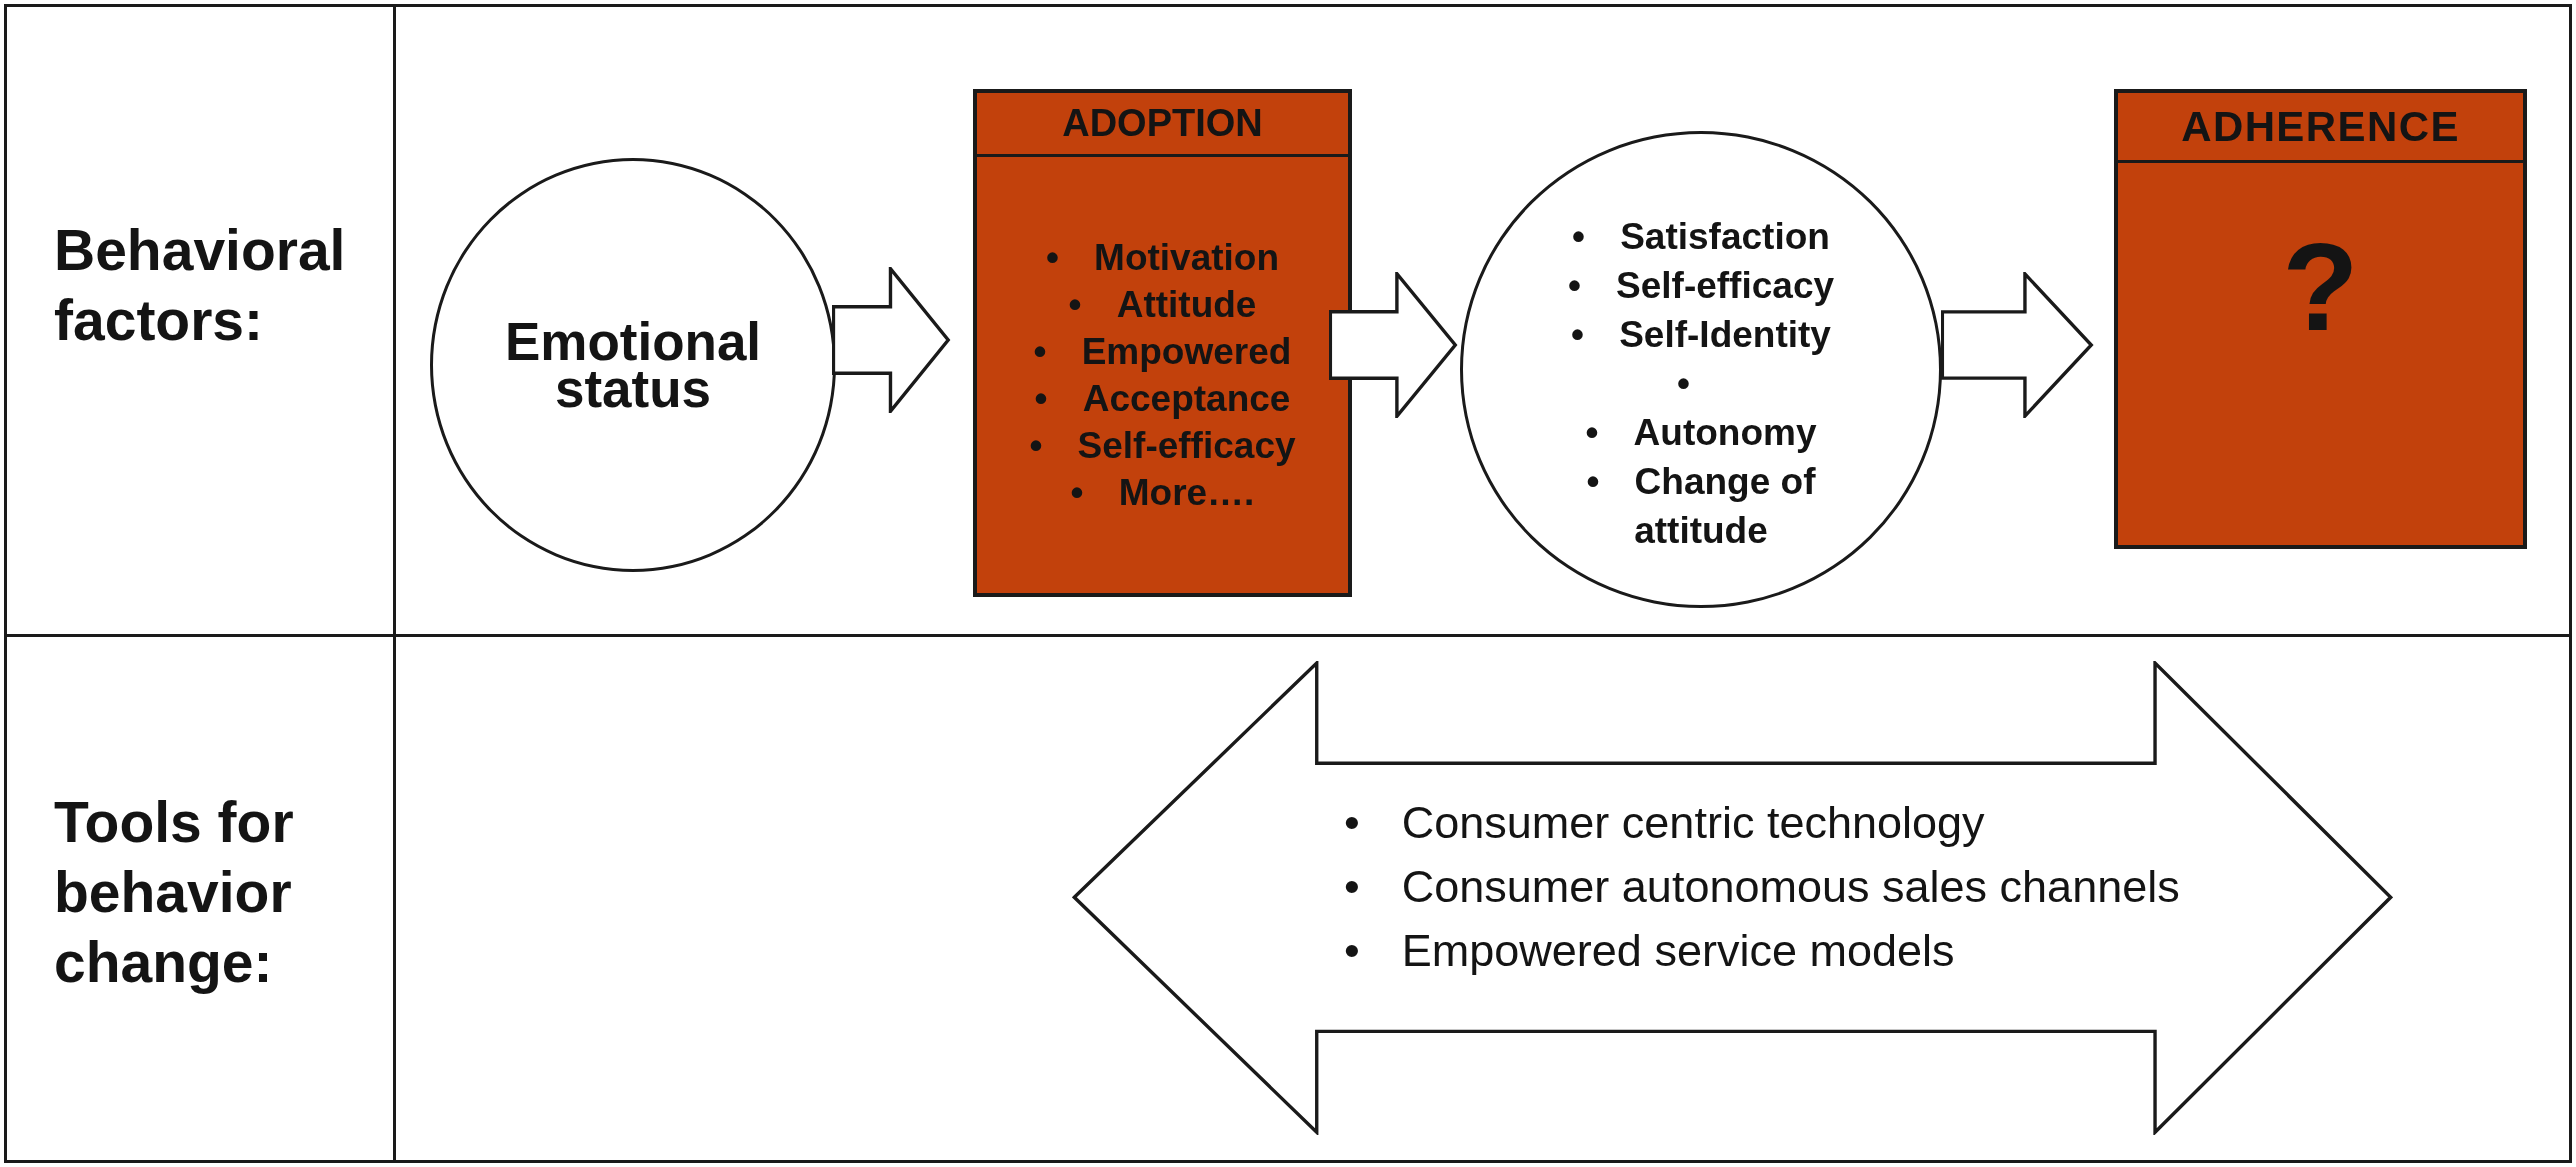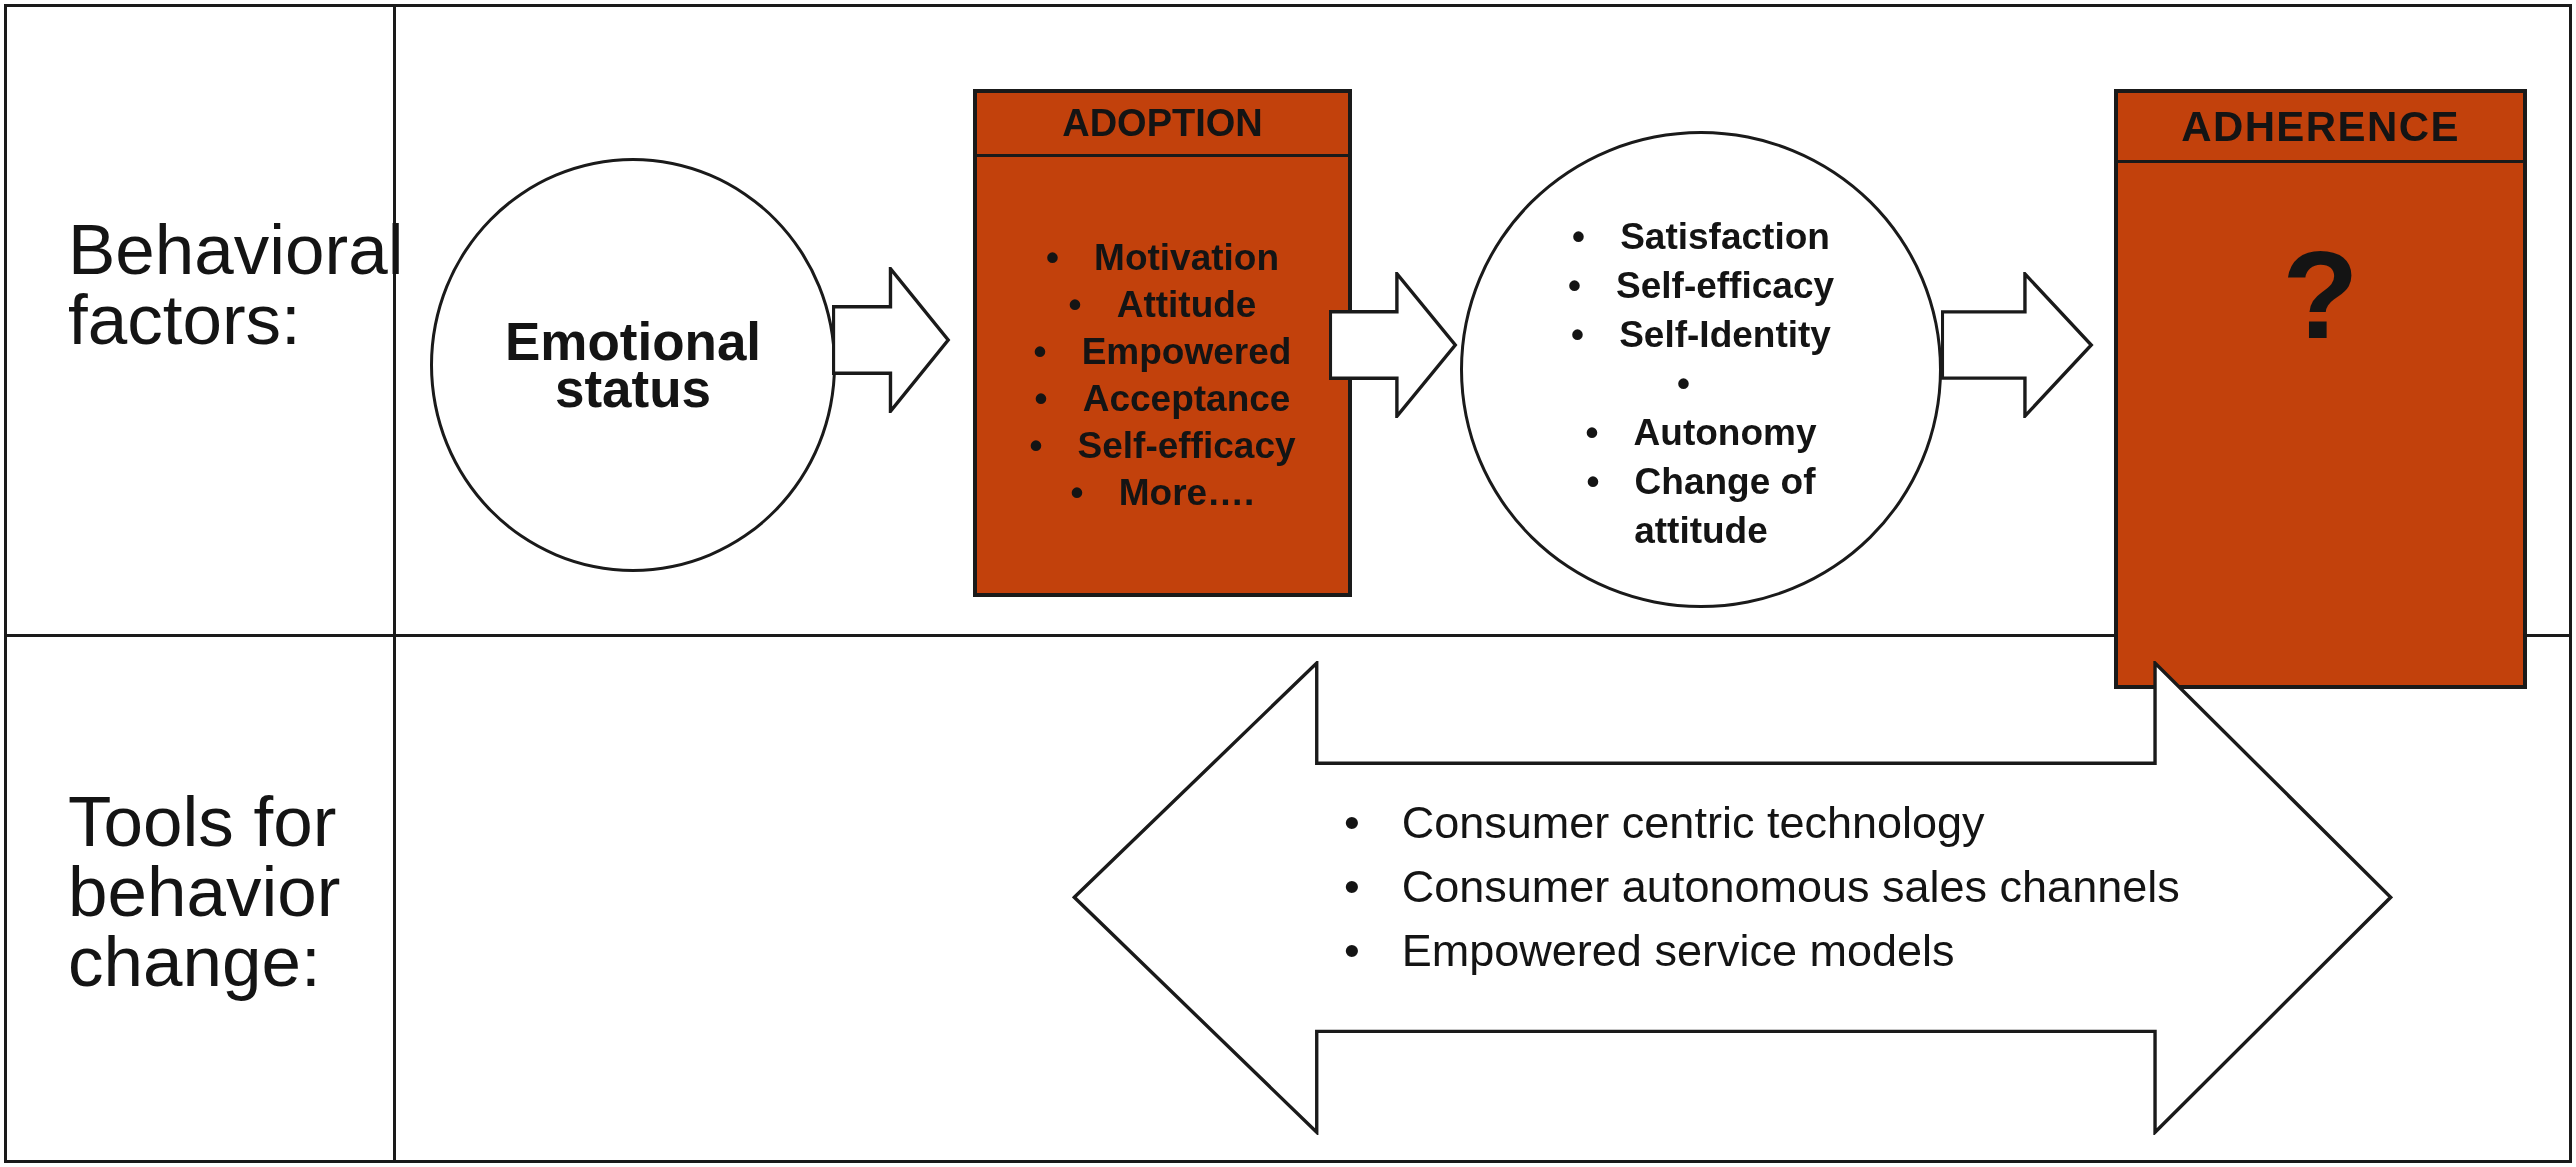--- a/index.html
+++ b/index.html
@@ -6,38 +6,38 @@
   *{box-sizing:border-box;}
   #canvas{
     position:relative;width:2576px;height:1167px;background:#ffffff;
     font-family:"Liberation Sans",sans-serif;color:#141414;overflow:hidden;
   }
   .abs{position:absolute;}
   .frame{left:4.1px;top:4.1px;width:2568px;height:1159px;border:3.4px solid #1a1a1a;}
   .vdiv{left:393px;top:4.1px;width:2.7px;height:1159px;background:#1a1a1a;}
   .hdiv{left:4.1px;top:634px;width:2568px;height:2.7px;background:#1a1a1a;}
 
-  .row-label{left:68px;font-size:71px;line-height:70px;white-space:pre-line;}
+  .row-label{left:54px;font-size:57px;line-height:70px;white-space:pre-line;font-weight:bold;}
   #behavioral-label{top:215px;}
   #tools-label{top:787px;}
 
   .ellipse{
     border:3.4px solid #1a1a1a;border-radius:50%;background:#fff;
     display:flex;flex-direction:column;align-items:center;justify-content:center;
     text-align:center;
   }
   #emotional-ellipse{left:430px;top:158px;width:406px;height:414px;}
   .el-title{font-weight:bold;font-size:53px;line-height:47px;white-space:pre-line;}
   .el-sub{font-size:37px;line-height:45px;white-space:pre-line;}
 
   #outcome-ellipse{left:1460px;top:131px;width:482px;height:477px;padding-top:27px;}
 
   .panel{border:4.1px solid #1a1a1a;background:#c2410c;display:flex;flex-direction:column;margin-left:22px;}
   #adoption-box{left:951px;top:89px;width:379px;height:508px;}
-  #adherence-box{left:2092px;top:89px;width:413px;height:600px;gap:8px;}
+  #adherence-box{left:2092px;top:89px;width:413px;height:460px;}
   .panel-header{
     border-bottom:3.4px solid #1a1a1a;display:flex;align-items:center;justify-content:center;
     font-weight:bold;flex:0 0 auto;
   }
   #adoption-box .panel-header{height:64px;font-size:38px;}
   #adherence-box .panel-header{height:70px;font-size:42px;letter-spacing:1.4px;}
   .panel-body{flex:1;display:flex;flex-direction:column;align-items:center;justify-content:center;}
   #adherence-box .panel-body{justify-content:flex-start;padding-top:61px;}
   #qmark{font-size:125px;font-weight:bold;line-height:1;}
 

